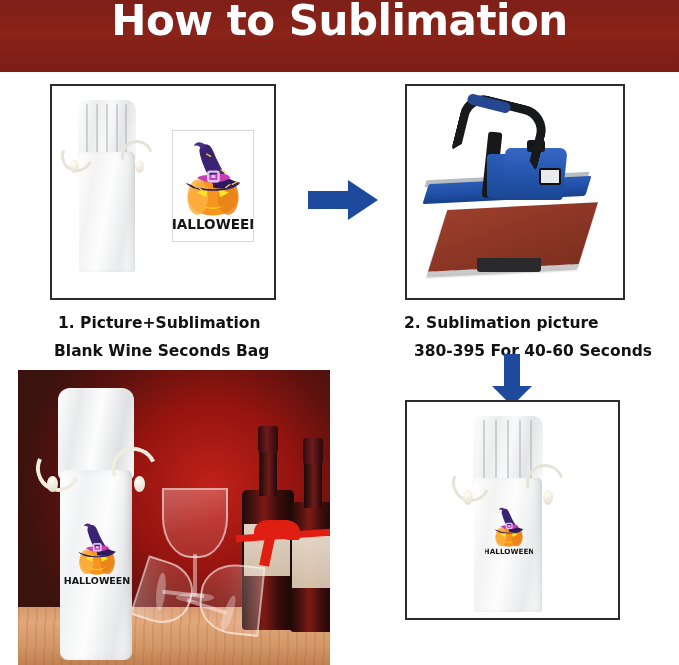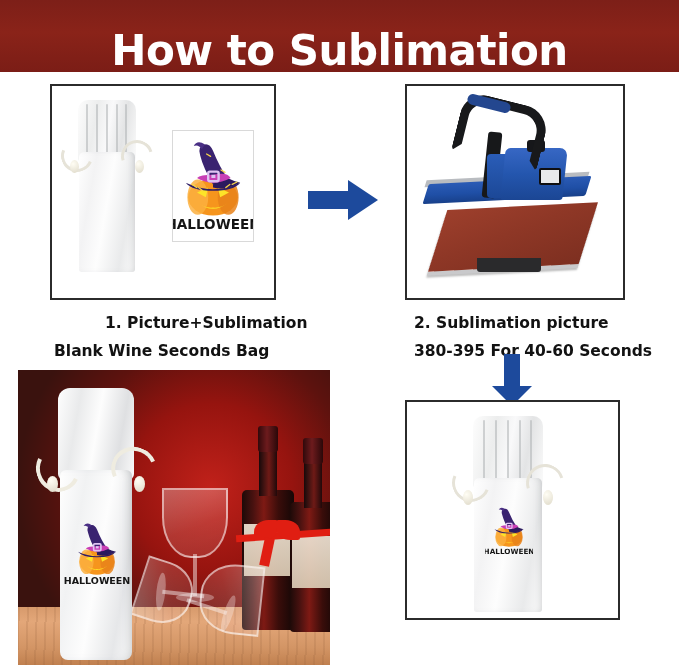--- a/index.html
+++ b/index.html
@@ -14,21 +14,21 @@
   #root{position:relative;width:679px;height:665px;}
 
   
   .banner{
     position:absolute;left:0;top:0;width:679px;height:72px;
     background:#83211a;
     display:flex;align-items:center;justify-content:center;
   }
   .banner-inner{
     width:100%;height:100%;
-    display:flex;align-items:flex-end;justify-content:center;
+    display:flex;align-items:flex-start;justify-content:center;
     background:linear-gradient(180deg,#7d1f18 0%,#8a2319 45%,#7b1d16 100%);
   }
   .banner-title{
     color:#ffffff;
     font-size:42px;
     font-weight:bold;
     letter-spacing:-0.5px;
     line-height:1;
     font-family:"DejaVu Sans","Liberation Sans",sans-serif;
     white-space:nowrap;
@@ -261,23 +261,23 @@
 
   
   .arrow-right{
     position:absolute;left:306px;top:178px;width:74px;height:44px;
   }
   .arrow-down{
     position:absolute;left:490px;top:352px;width:44px;height:56px;
   }
 
   
-  #cap1a{left:58px;top:312px;margin-left:47px;}
+  #cap1a{left:58px;top:312px;}
   #cap1b{left:54px;top:340px;}
-  #cap2a{left:414px;top:312px;}
+  #cap2a{left:404px;top:312px;}
   #cap2b{left:414px;top:340px;text-align:center;}
   #cap3{left:398px;top:630px;}
 </style>
 </head>
 <body>
 
 <div id="root">
 
   <div class="banner">
     <div class="banner-inner">

